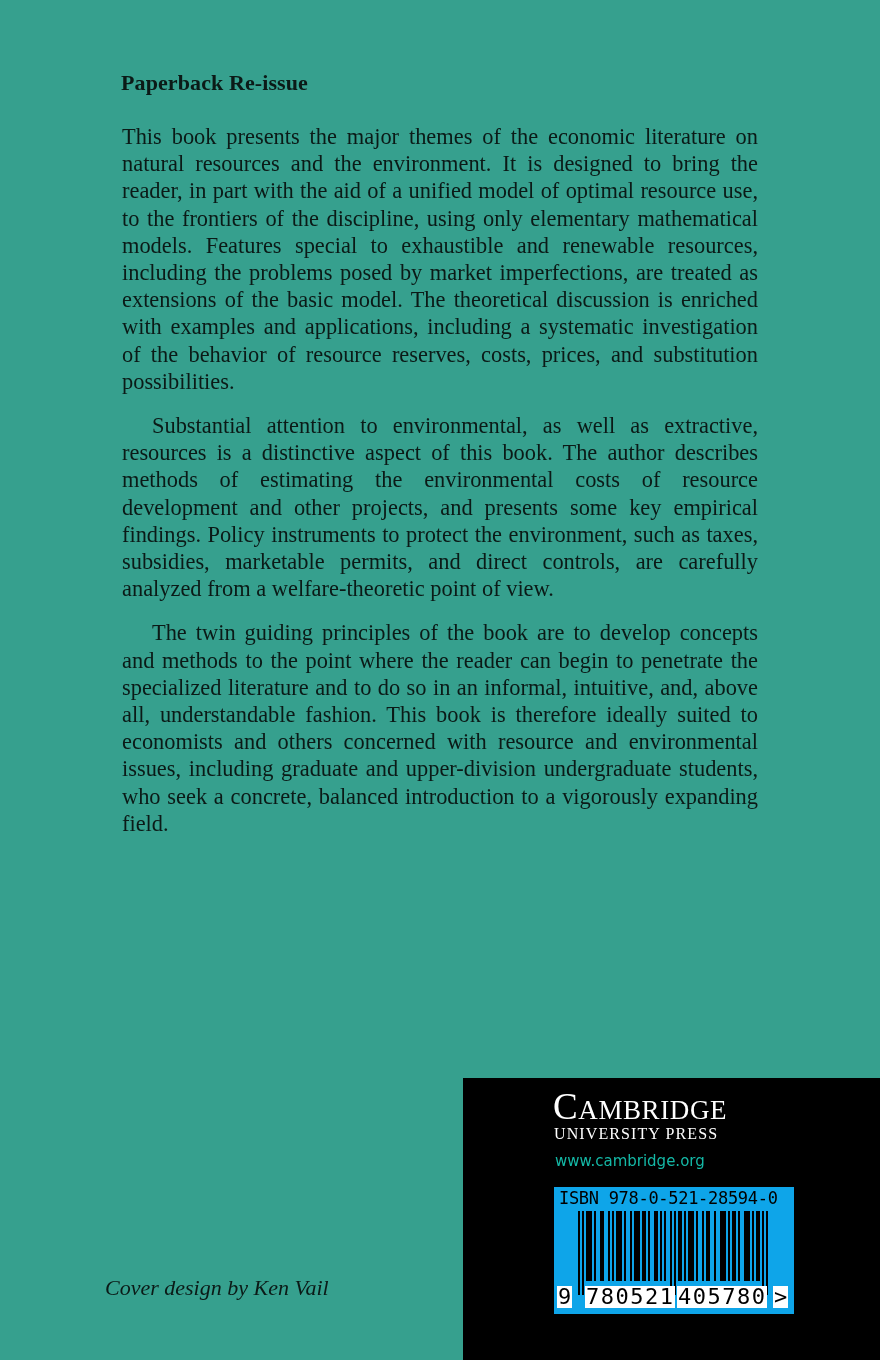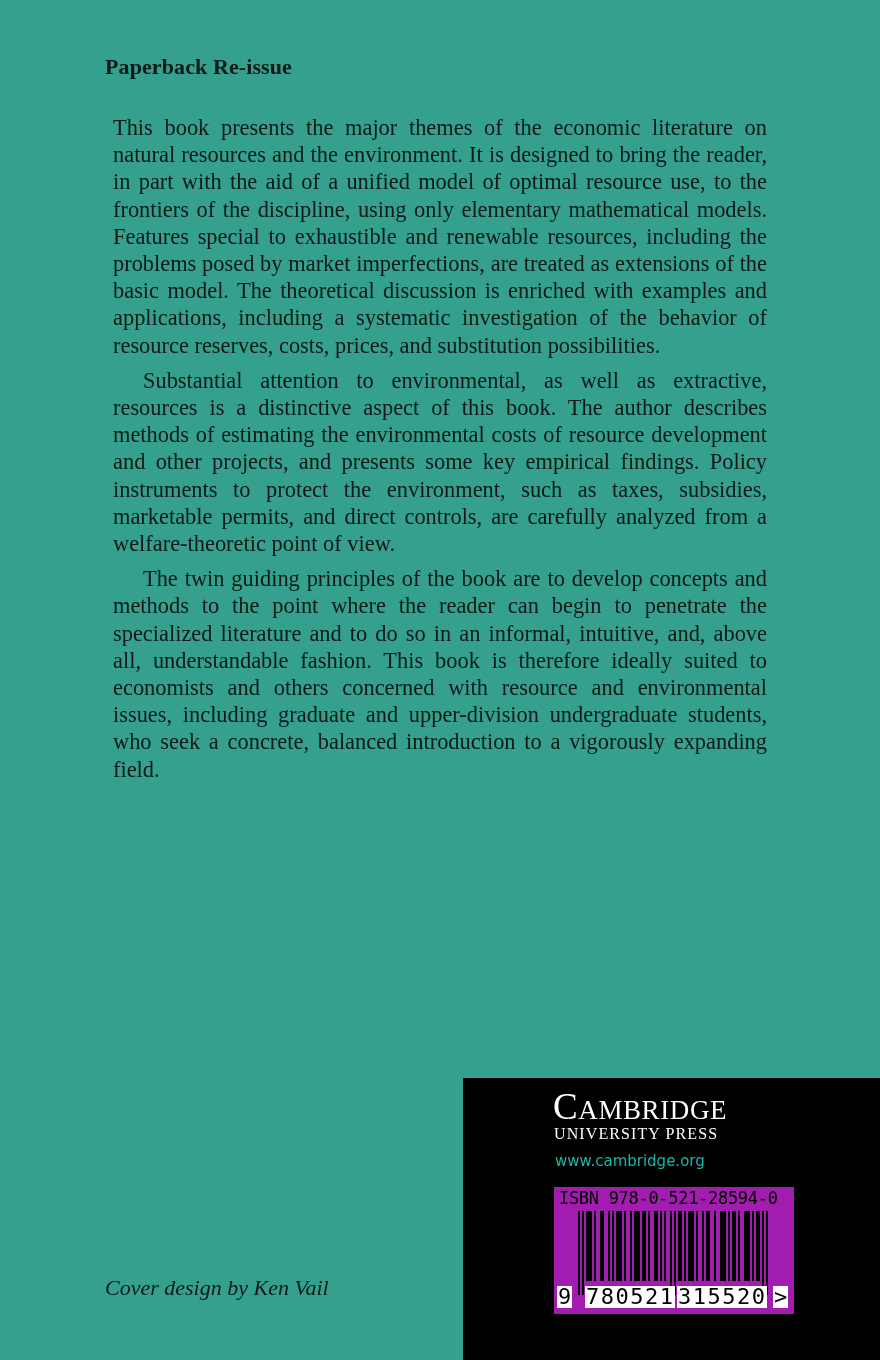--- a/index.html
+++ b/index.html
@@ -15,32 +15,32 @@
       font-family: "Liberation Serif", "DejaVu Serif", serif;
       color: #0b1a17;
     }
     .heading {
       position: absolute;
       left: 105px;
       top: 54px;
       font-size: 22px;
       font-weight: bold;
       letter-spacing: 0.1px;
-      margin: 0;
+      margin: 16px;
     }
     .body-text {
       position: absolute;
       left: 105px;
       top: 106px;
       width: 670px;
       font-size: 22.4px;
       line-height: 27.2px;
     }
     .body-text p {
-      margin: 8px;
+      margin: 17px;
       text-align: justify;
       text-align-last: left;
     }
     .body-text p.indent {
       text-indent: 30px;
     }
     .credit {
       position: absolute;
       left: 105px;
       top: 1275px;
@@ -90,21 +90,21 @@
       font-size: 15px;
       white-space: nowrap;
       line-height: 1;
     }
     .barcode-box {
       position: absolute;
       left: 91px;
       top: 109px;
       width: 240px;
       height: 127px;
-      background: #a21caf;
+      background: #0ea5e9;
     }
     .isbn-text {
       position: absolute;
       left: 5px;
       top: 3px;
       font-family: "DejaVu Sans Mono", "Liberation Mono", monospace;
       font-size: 17px;
       color: #000;
       white-space: nowrap;
       line-height: 1;
@@ -186,17 +186,17 @@
         <rect x="190" y="0" width="6" height="70"></rect>
         <rect x="198" y="0" width="2" height="70"></rect>
         <rect x="202" y="0" width="4" height="70"></rect>
         <rect x="208" y="0" width="2" height="84"></rect>
         <rect x="212" y="0" width="2" height="84"></rect>
       </g>
     </svg>
     <div class="ean-digits">
       <span style="left:0px;">9</span>
       <span style="left:28px; letter-spacing:1.5px;">780521</span>
-      <span style="left:120px; letter-spacing:1.5px;">315520</span>
+      <span style="left:120px; letter-spacing:1.5px;">405780</span>
       <span style="left:216px;">&gt;</span>
     </div>
   </div>
 </div>
 
 </body></html>

